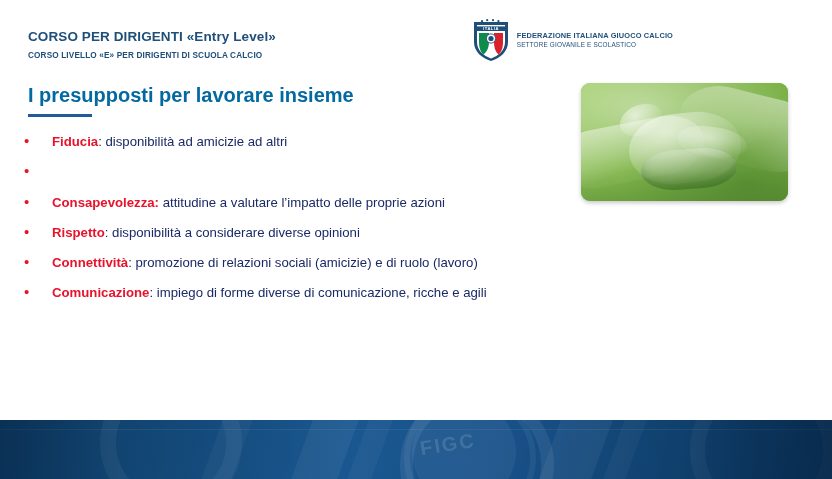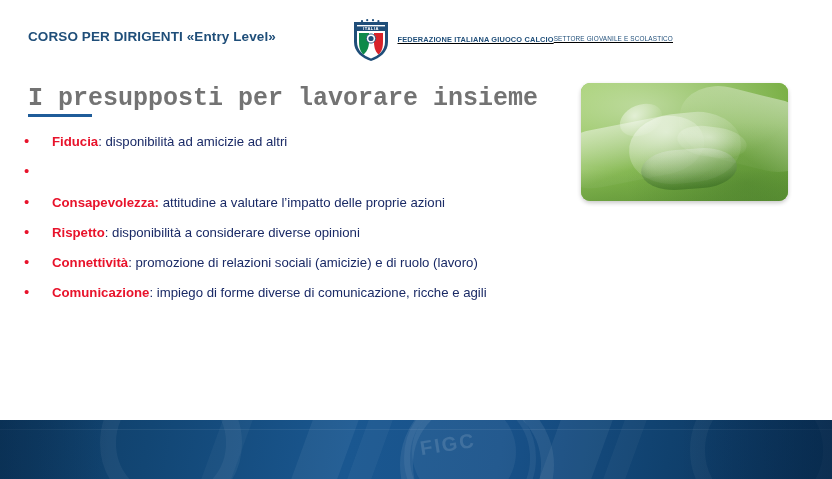--- a/index.html
+++ b/index.html
@@ -53,24 +53,23 @@
     align-items: center;
     gap: 7px;
   }
   .figc-shield {
     width: 38px;
     height: 44px;
     flex: 0 0 auto;
   }
   .figc-wordmark {
     display: flex;
-    flex-direction: row;
+    flex-direction: column;
     justify-content: flex-end;
     line-height: 1.25;
-    text-decoration: underline;
   }
   .figc-line1 {
     font-size: 7.4px;
     font-weight: bold;
     color: #1F4E79;
     letter-spacing: 0.15px;
     white-space: nowrap;
   }
   .figc-line2 {
     font-size: 6.4px;
@@ -78,25 +77,24 @@
     color: #1F4E79;
     letter-spacing: 0.15px;
     white-space: nowrap;
   }
 
   
   .section-heading {
     position: absolute;
     left: 28px;
     top: 84px;
-    font-size: 25px;
-    font-weight: bold;
-    color: #737373;
-    white-space: nowrap;
-    font-family: Liberation Mono, monospace;
+    font-size: 20px;
+    font-weight: bold;
+    color: #0369a1;
+    white-space: nowrap;
   }
   .heading-rule {
     position: absolute;
     left: 28px;
     top: 114px;
     width: 64px;
     height: 3px;
     background: #1F5C99;
   }
 
@@ -275,20 +273,21 @@
     background: linear-gradient(270deg, rgba(6,38,70,0) 0%, rgba(6,38,70,0.45) 100%);
   }
 </style>
 </head>
 <body>
 
 <div class="slide-header">
 
   <div class="course-title">CORSO PER DIRIGENTI «Entry Level»</div>
 
+  <div class="course-subtitle">CORSO LIVELLO «E» PER DIRIGENTI DI SCUOLA CALCIO</div>
 
   <div class="figc-logo">
     <svg class="figc-shield" viewBox="0 0 38 44">
       <path d="M2 4 H36 V24 C36 34 28 40 19 43 C10 40 2 34 2 24 Z" fill="#1F4E79"></path>
       <path d="M5 7 H33 V24 C33 32.5 26.5 37.8 19 40.4 C11.5 37.8 5 32.5 5 24 Z" fill="#ffffff"></path>
       <g fill="#1F4E79">
         <circle cx="10" cy="3.2" r="1.1"></circle>
         <circle cx="15.2" cy="2.2" r="1.1"></circle>
         <circle cx="21" cy="2.2" r="1.1"></circle>
         <circle cx="26.4" cy="3.2" r="1.1"></circle>

